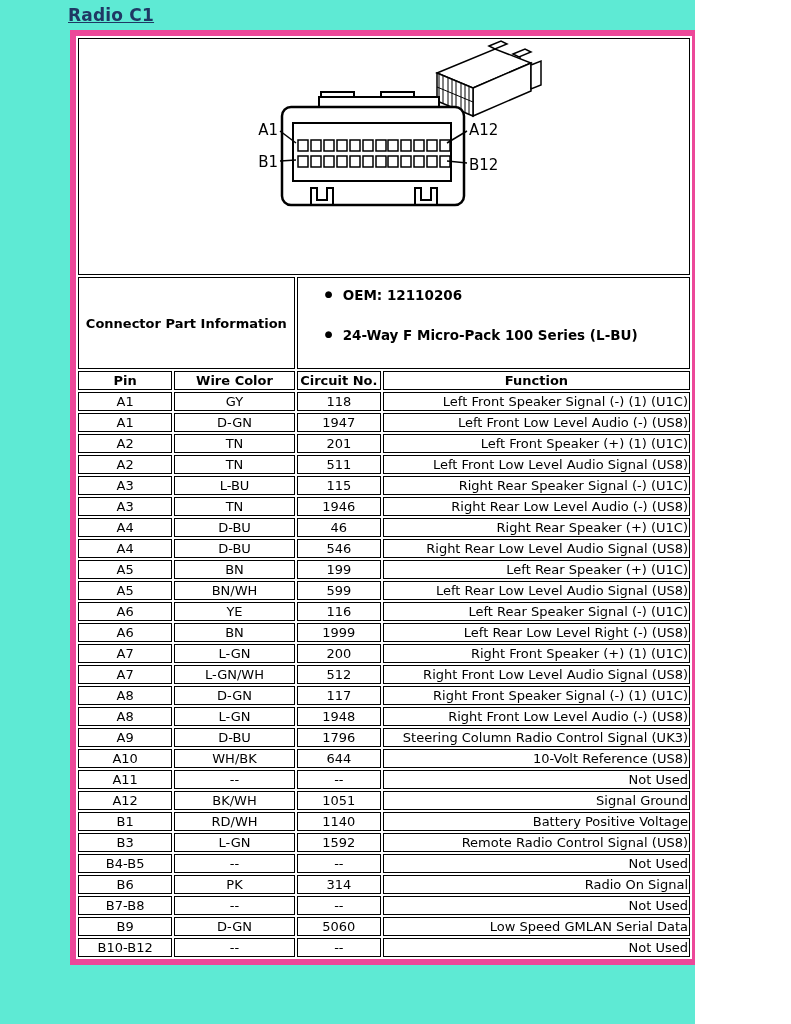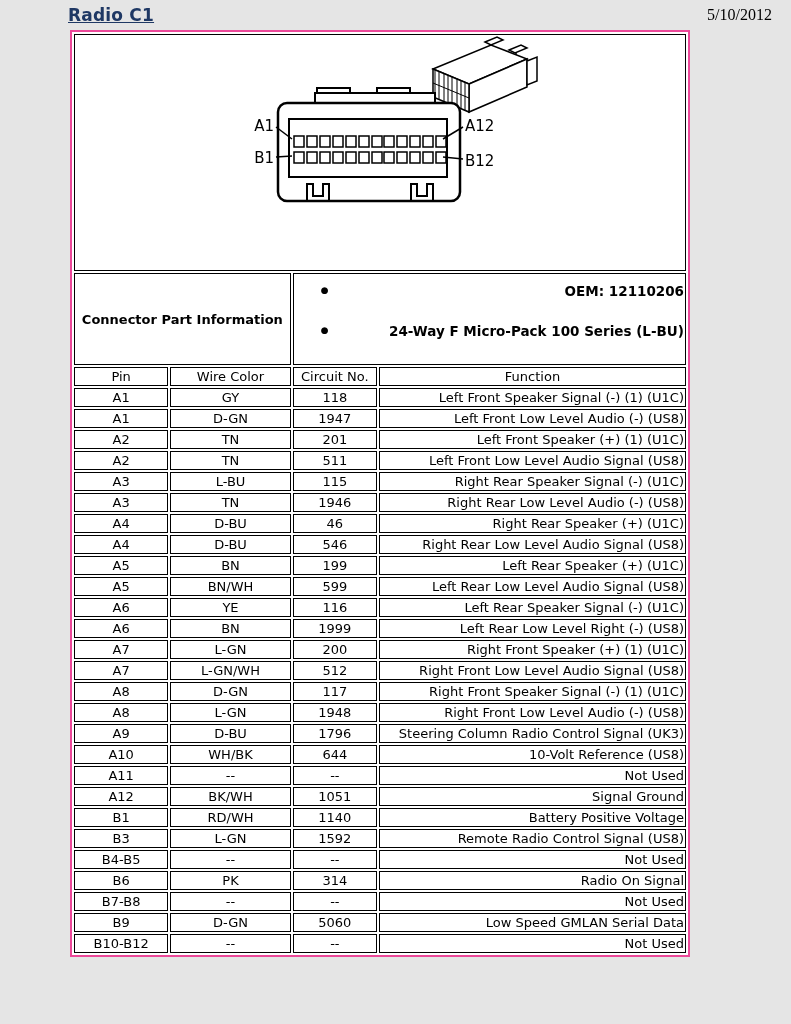--- a/index.html
+++ b/index.html
@@ -1,20 +1,20 @@
 <!DOCTYPE html>
 <html><head>
 <meta charset="utf-8">
 <style>
   html, body { margin:0; padding:0; background:#ffffff; }
   .page {
     position: relative;
-    width: 791px;
+    width: 695px;
     height: 1024px;
-    background: #e5e5e5;
+    background: #5eead4;
     font-family: "DejaVu Sans", sans-serif;
     color: #000;
     overflow: hidden;
   }
   .header-row {
     position: absolute;
     left: 0; top: 0;
     width: 791px;
     display: flex;
     justify-content: space-between;
@@ -34,56 +34,56 @@
     font-size: 16px;
     color: #000;
     padding-top: 1px;
   }
   table.main {
     position: absolute;
     left: 70px;
     top: 30px;
     border-collapse: separate;
     border-spacing: 2px;
-    border: 2px solid #ec4899;
+    border: 6px solid #ec4899;
     table-layout: fixed;
     background: #fff;
   }
   table.main td, table.main th {
     border: 1px solid #000;
     box-sizing: border-box;
     font-size: 13px;
     background: #fff;
     overflow: hidden;
     white-space: nowrap;
   }
   .diagram-cell { height: 232px; padding: 0; text-align: center; vertical-align: top; }
   .part-label-cell {
     height: 68px;
     font-weight: bold;
     font-size: 13.5px;
     text-align: center;
     vertical-align: middle;
   }
-  .bullets-cell { vertical-align: top; text-align: right; }
+  .bullets-cell { vertical-align: top; }
   ul.bullets {
     list-style: none;
     margin: 0;
     padding: 8px 0 0 26px;
     font-weight: bold;
     font-size: 13.5px;
   }
   ul.bullets li { position: relative; padding-left: 18px; margin-bottom: 24px; }
   ul.bullets li::before {
     content: "\25CF";
     position: absolute;
     left: 0; top: 2px;
     font-size: 9px;
   }
-  table.main th { height: 18px; font-weight: normal; text-align: center; }
+  table.main th { height: 18px; font-weight: bold; text-align: center; }
   table.main td.c0, table.main td.c1, table.main td.c2 { height: 17px; text-align: center; }
   table.main td.c3 { height: 17px; text-align: right; padding-left: 4px; }
   svg .ln { stroke: #000; fill: none; }
   svg .wh { stroke: #000; fill: #fff; }
   svg text.pinlabel {
     font-family: "DejaVu Sans", sans-serif;
     font-size: 15px;
     fill: #000;
   }
 </style>

